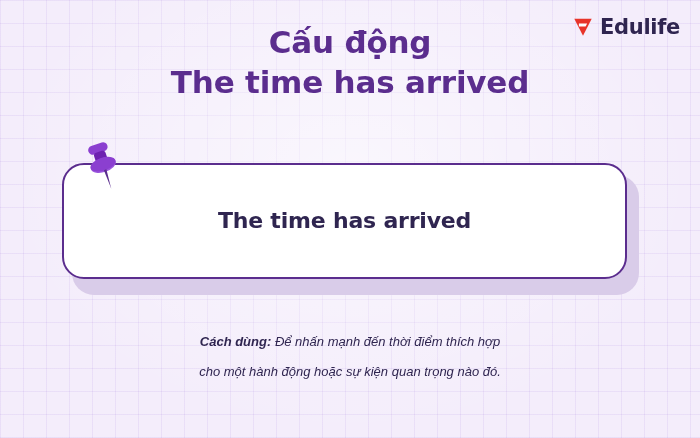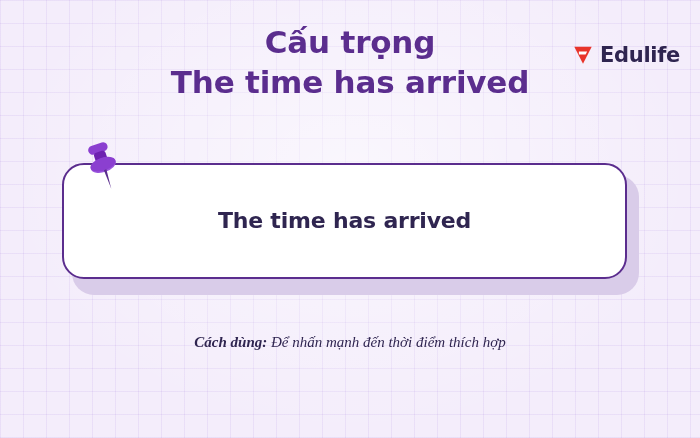--- a/index.html
+++ b/index.html
@@ -35,21 +35,20 @@
 
   
   .logo {
     position: absolute;
     top: 16px;
     right: 20px;
     display: flex;
     align-items: center;
     gap: 6px;
     z-index: 5;
-    margin-top: 28px;
   }
   .logo-mark {
     width: 22px;
     height: 22px;
     display: block;
   }
   .logo-text {
     font-family: "DejaVu Sans", sans-serif;
     font-size: 21px;
     font-weight: bold;
@@ -131,22 +130,22 @@
   
   .usage {
     position: absolute;
     left: 0;
     top: 327px;
     width: 700px;
     text-align: center;
     z-index: 3;
   }
   .usage-line {
-    font-family: Liberation Serif, serif;
-    font-size: 15px;
+    font-family: Liberation Sans, sans-serif;
+    font-size: 13px;
     font-style: italic;
     color: #2f2550;
     line-height: 30px;
   }
   .usage-label {
     font-weight: bold;
     font-style: italic;
   }
 </style>
 </head>
@@ -156,21 +155,21 @@
 
   <div class="logo">
     <svg class="logo-mark" viewBox="0 0 24 24">
       <path d="M2.5 3 H21.5 L12 21.5 Z" fill="#e8342a"></path>
       <path d="M7.5 8.2 H16.5 L14.8 11.4 H7.5 Z" fill="#ffffff"></path>
     </svg>
     <span class="logo-text">Edulife</span>
   </div>
 
   <div class="title-block">
-    <div class="title-line">Cấu trọng</div>
+    <div class="title-line">Cấu động</div>
     <div class="title-line">The time has arrived</div>
   </div>
 
   <div class="card-wrap">
     <div class="card-shadow"></div>
     <div class="card">
       <div class="card-line">The time has arrived</div>
     </div>
     <svg class="pin" viewBox="0 0 46 52">
       <g transform="rotate(-18 23 20)">
@@ -180,15 +179,16 @@
         <ellipse cx="22" cy="23" rx="13" ry="6.5" fill="#8b3fd0"></ellipse>
         <path d="M21 29 L22.3 49 L23.6 29 Z" fill="#5b2d8e"></path>
       </g>
     </svg>
   </div>
 
   <div class="usage">
     <div class="usage-line">
       <span class="usage-label">Cách dùng:</span><span> Để nhấn mạnh đến thời điểm thích hợp</span>
     </div>
+    <div class="usage-line">cho một hành động hoặc sự kiện quan trọng nào đó.</div>
   </div>
 
 </div>
 
 </body></html>

